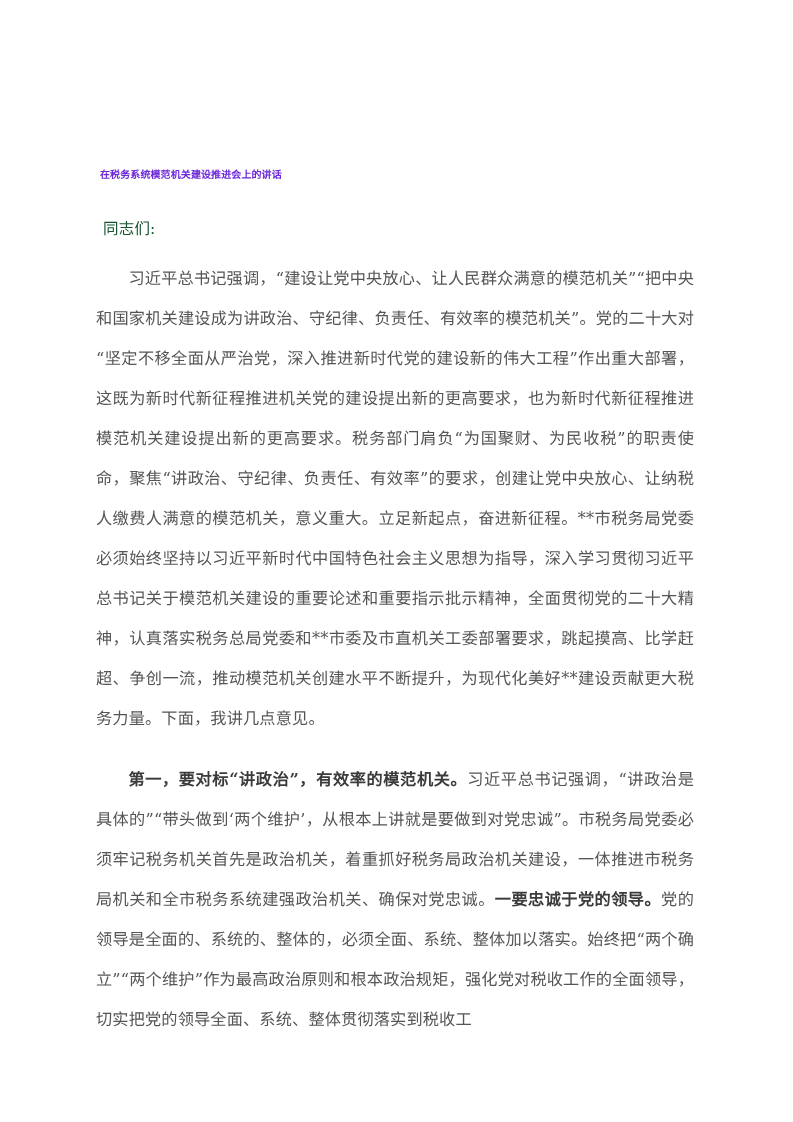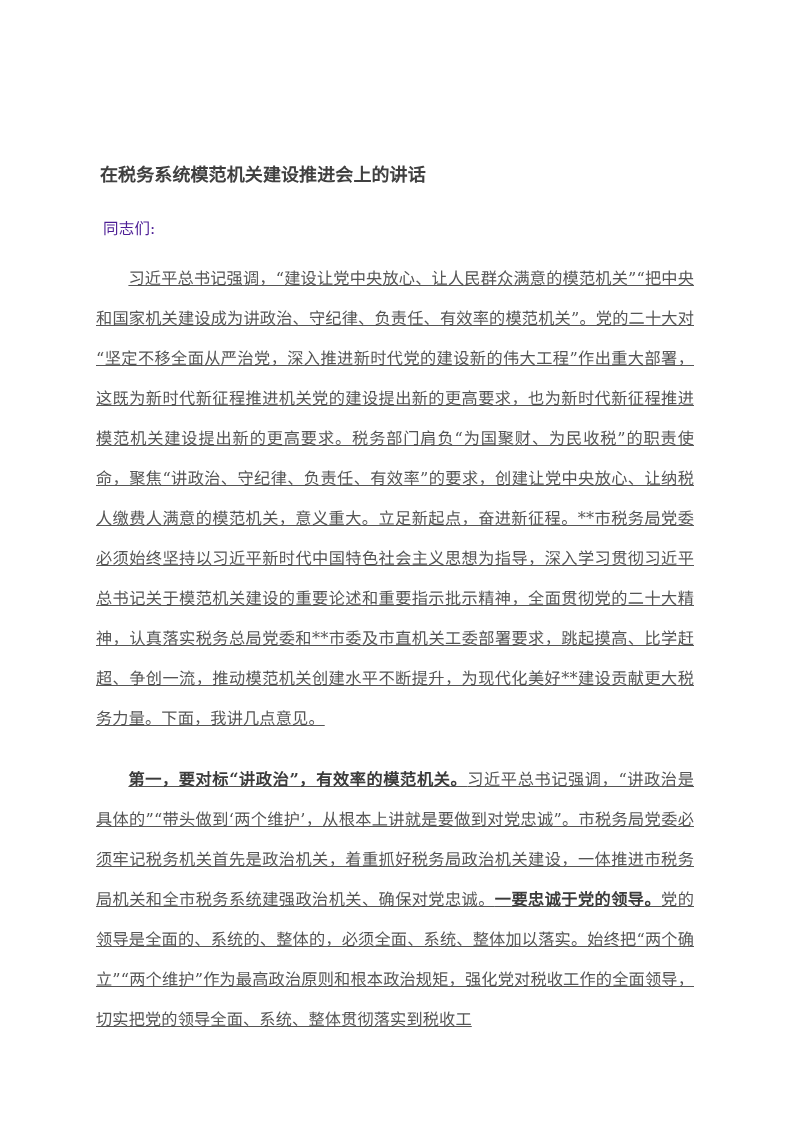--- a/index.html
+++ b/index.html
@@ -23,49 +23,48 @@
   .content {
     position: absolute;
     left: 96px;
     top: 164px;
     width: 598px;
   }
 
   
   .doc-title {
     font-family: "DejaVu Sans", "Liberation Sans", sans-serif;
-    font-size: 18px;
+    font-size: 10px;
     font-weight: bold;
-    color: #404040;
+    color: #6d28d9;
     letter-spacing: 0.1px;
     line-height: 22px;
     margin: 0 0 0 4px;
     white-space: nowrap;
   }
 
   
   .salutation {
     font-size: 15.5px;
-    color: #4c1d95;
+    color: #14532d;
     line-height: 24px;
     margin: 31px 0 0 7px;
     letter-spacing: 0.2px;
   }
 
   
   .para {
     font-size: 16.2px;
     color: #555555;
     line-height: 40px;
     text-align: justify;
     text-justify: inter-ideograph;
     text-indent: 2em;
     margin: 0;
     letter-spacing: 0.15px;
-    text-decoration: underline;
   }
 
   .para.first-body {
     margin-top: 18px;
   }
 
   .para.second-body {
     margin-top: 21px;
   }
 

